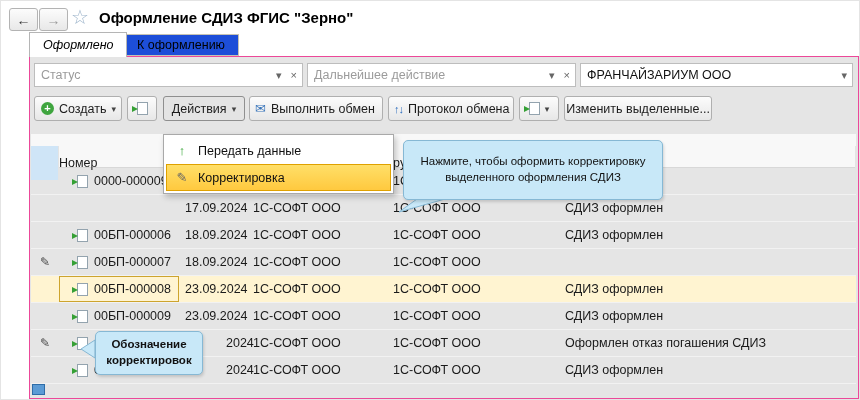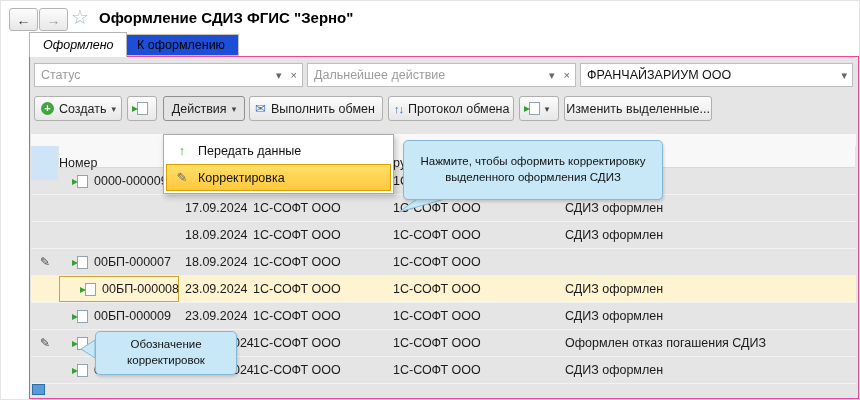--- a/index.html
+++ b/index.html
@@ -74,41 +74,41 @@
   .c-status{left:528px;width:297px;}
   .th.c-marker{background:#CFE5F7;}
 
   .trow{position:absolute;left:1px;width:825px;height:27px;font-size:12.5px;color:#1a1a1a;
         border-bottom:1px solid #F2F2F2;box-sizing:border-box;}
   .td{position:absolute;top:0;height:26px;display:flex;align-items:center;padding-left:6px;
       box-sizing:border-box;white-space:nowrap;}
   .td.c-marker{justify-content:center;padding-left:0;}
   .td.c-number .doc-icon{margin-left:12px;margin-right:6px;}
   .trow.sel{background:#FFF4D1;}
-  .trow.sel .td.c-number{box-shadow:inset 0 0 0 1px #CDA42E;justify-content:flex-end;}
+  .trow.sel .td.c-number{box-shadow:inset 0 0 0 1px #CDA42E;}
   .td.partial-date{padding-left:47px;}
 
   .cursor-cell{position:absolute;left:2px;top:327px;width:13px;height:11px;background:#5B9BD5;
                border:1px solid #2E6DA8;box-sizing:border-box;}
 
   
   .menu{position:absolute;left:162px;top:133px;width:231px;background:#fff;border:1px solid #A9A9A9;
         box-shadow:2px 3px 6px rgba(0,0,0,.22);z-index:30;padding:2px;box-sizing:border-box;}
   .mi{height:27px;display:flex;align-items:center;gap:9px;padding:0 9px;font-size:12.5px;color:#111;}
   .mi .ic{width:14px;text-align:center;flex:0 0 auto;}
   .mi .up{color:#2FA12F;font-weight:bold;font-size:13px;}
   .mi .pc{color:#666;font-size:13px;}
   .mi.hl{background:linear-gradient(#FFE06A,#FFC83D);box-shadow:inset 0 0 0 1px #DFA100;}
 
   
   .co{position:absolute;background:#C8E8F8;border:1px solid #86B8D4;border-radius:5px;
       display:flex;align-items:center;justify-content:center;text-align:center;font-size:11.5px;color:#111;
       line-height:1.35;box-shadow:1px 2px 3px rgba(0,0,0,.15);box-sizing:border-box;z-index:41;}
   .co1{left:402px;top:139px;width:260px;height:60px;padding:4px 10px;}
-  .co2{left:94px;top:330px;width:142px;height:44px;padding:4px 8px;}
+  .co2{left:94px;top:330px;width:108px;height:44px;padding:4px 8px;font-weight:bold;}
   .tail{position:absolute;z-index:40;}
   .tail1{left:396px;top:197px;}
   .tail2{left:79px;top:337px;}
 </style>
 </head>
 <body>
 
 <div class="screen">
 
   <div class="navbtn back">←</div>
@@ -192,20 +192,24 @@
     </div>
     <div class="trow" style="top:138px">
       <div class="td c-marker"></div>
       <div class="td c-date">17.09.2024</div>
       <div class="td c-sender">1С-СОФТ ООО</div>
       <div class="td c-receiver">1С-СОФТ ООО</div>
       <div class="td c-status">СДИЗ оформлен</div>
     </div>
     <div class="trow" style="top:165px">
       <div class="td c-marker"></div>
+      <div class="td c-number">
+          <span class="doc-icon"></span>
+          <span>00БП-000006</span>
+        </div>
       <div class="td c-date">18.09.2024</div>
       <div class="td c-sender">1С-СОФТ ООО</div>
       <div class="td c-receiver">1С-СОФТ ООО</div>
       <div class="td c-status">СДИЗ оформлен</div>
     </div>
     <div class="trow" style="top:192px">
       <div class="td c-marker">
           <span class="pencil">✎</span>
         </div>
       <div class="td c-number">

